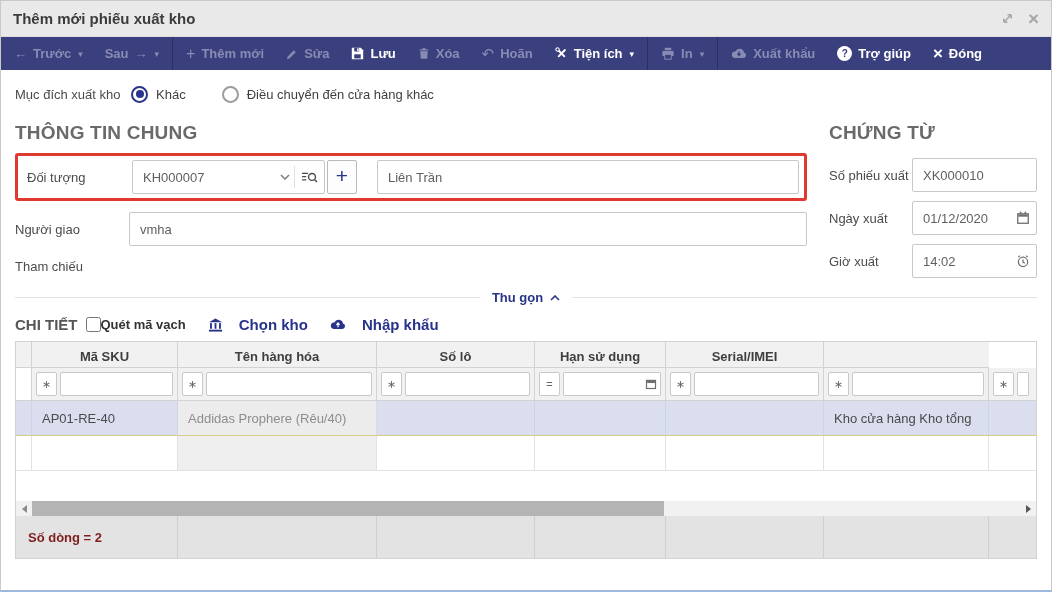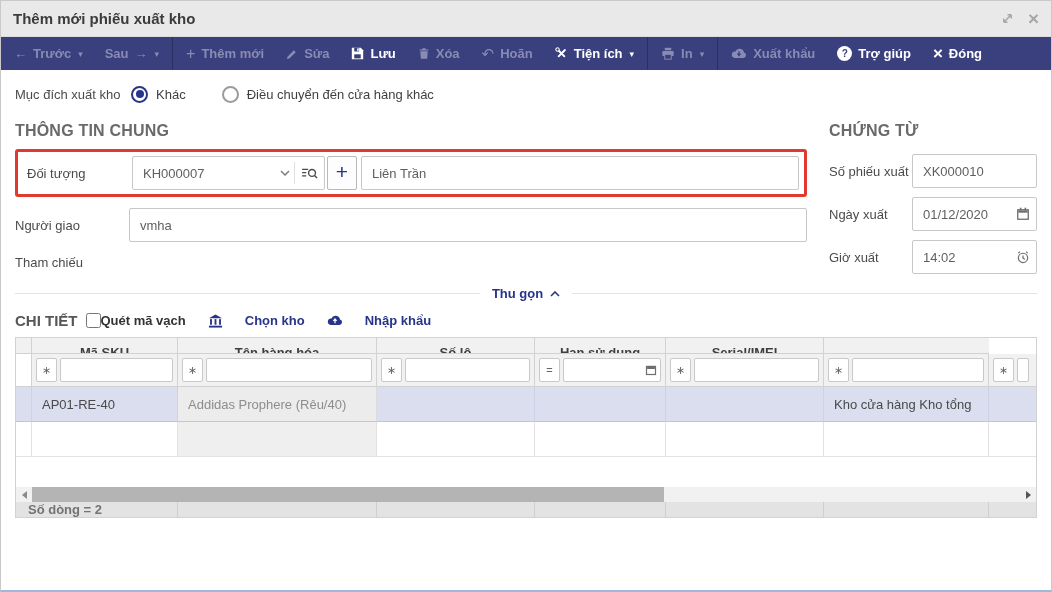--- a/index.html
+++ b/index.html
@@ -52,21 +52,21 @@
   .purpose-row .plabel { width: 116px; }
   .radio-opt { display: flex; align-items: center; gap: 8px; margin-right: 36px; cursor: pointer; color:#3f3f3f; }
   .radio { width: 17px; height: 17px; border-radius: 50%; border: 2px solid #9b9b9b; position: relative; flex: 0 0 17px; }
   .radio.selected { border-color: #28348a; }
   .radio.selected::after { content: ""; position: absolute; inset: 2.5px; border-radius: 50%; background: #28348a; }
 
   .cols { display: flex; margin-top: 16px; }
   .col-left { width: 792px; flex: 0 0 792px; }
   .col-right { flex: 1; margin-left: 22px; }
 
-  .sect-title { font-size: 16px; font-weight: bold; color: #6a6a6a; letter-spacing: .2px; }
+  .sect-title { font-size: 19px; font-weight: bold; color: #6a6a6a; letter-spacing: .2px; }
 
   .fld-row { display: flex; align-items: center; margin-top: 11px; }
   .fld-label { width: 114px; flex: 0 0 114px; font-size: 13px; color: #4b4b4b; }
   .tinput {
     height: 34px; border: 1px solid #c8c8c8; border-radius: 2px; background: #fff;
     font-size: 13px; color: #5f5f5f; padding: 0 10px; width: 100%;
     font-family: "Liberation Sans", "DejaVu Sans", sans-serif; outline: none;
   }
   .highlight-box {
     border: 3px solid #e0392f; border-radius: 3px;
@@ -80,47 +80,47 @@
   }
   .combo .cval { flex: 1; padding: 0 10px; font-size: 13px; color: #5f5f5f; }
   .combo .cchev { padding: 0 4px; display: flex; align-items: center; }
   .combo .csep { width: 1px; height: 22px; background: #e0e0e0; }
   .combo .csearch { padding: 0 6px; display: flex; align-items: center; }
   .plus-btn {
     width: 30px; height: 34px; flex: 0 0 30px; margin-left: 2px;
     border: 1px solid #b9b9b9; border-radius: 2px; background: #fdfdfd;
     color: #28348a; font-size: 21px; font-weight: 400; line-height: 30px; text-align: center; cursor: pointer;
   }
-  .name-input { flex: 1; margin-left: 4px; }
+  .name-input { flex: 1; margin-left: 20px; }
 
   .rfld-row { display: flex; align-items: center; margin-top: 9px; }
   .rfld-row .rlabel { flex: 1; font-size: 13px; color: #4b4b4b; }
   .rwrap { position: relative; width: 125px; flex: 0 0 125px; }
   .rwrap .tinput { height: 34px; padding-right: 8px; }
   .rwrap.has-icon .tinput { padding-right: 28px; }
   .rwrap .in-icon { position: absolute; right: 7px; top: 50%; transform: translateY(-50%); display: flex; }
 
   .collapse-row { display: flex; align-items: center; margin-top: 12px; }
   .collapse-row .hr { flex: 1; height: 1px; background: #e3e3e3; }
   .collapse-link { display: flex; align-items: center; gap: 7px; padding: 0 12px;
     color: #28348a; font-size: 13px; font-weight: bold; cursor: pointer; }
 
   .detail-head { display: flex; align-items: center; margin-top: 11px; }
   .detail-title { font-size: 15px; font-weight: bold; color: #565656; margin-right: 8px; }
   .detail-hint { font-size: 13px; font-style: italic; color: #9e9e9e; flex: 1; }
   .detail-actions { display: flex; align-items: center; gap: 22px; }
   .chk-wrap { display: flex; align-items: center; font-size: 13px; color: #333; font-weight: 600; cursor: pointer; }
   .chk-wrap input { width: 15px; height: 15px; }
-  .link-act { display: flex; align-items: center; gap: 22px; color: #28348a; font-size: 13px; font-weight: bold; cursor: pointer; }
+  .link-act { display: flex; align-items: center; gap: 16px; color: #28348a; font-size: 15px; font-weight: bold; cursor: pointer; }
 
   
   .grid-wrap { margin-top: 8px; border: 1px solid #d2d2d2; border-bottom: none; }
   .grid-row { display: grid; grid-template-columns: 16px 146px 199px 158px 131px 158px 165px 1fr; }
   .gh-cell {
-    height: 16px; line-height: 30px; text-align: center; font-size: 13px; font-weight: bold; color: #3e3e3e;
+    height: 26px; line-height: 30px; text-align: center; font-size: 13px; font-weight: bold; color: #3e3e3e;
     background: #f1f1f1; border-right: 1px solid #d2d2d2; border-bottom: 1px solid #d2d2d2;
     overflow: hidden; white-space: nowrap;
   }
   .gh-cell:last-child { border-right: none; }
   .gf-cell {
     height: 33px; background: #f1f1f1; border-right: 1px solid #d2d2d2; border-bottom: 1px solid #d2d2d2;
     display: flex; align-items: center; padding: 0 4px; gap: 3px; overflow: hidden;
   }
   .gf-cell:last-child { border-right: none; }
   .op-box {
@@ -150,22 +150,22 @@
     border-left: 1px solid #d2d2d2; border-right: 1px solid #d2d2d2;
   }
   .sb-btn { width: 16px; flex: 0 0 16px; display: flex; align-items: center; justify-content: center; background:#f1f1f1; cursor: pointer; }
   .tri-l { width: 0; height: 0; border-top: 4px solid transparent; border-bottom: 4px solid transparent; border-right: 5px solid #8a8a8a; }
   .tri-r { width: 0; height: 0; border-top: 4px solid transparent; border-bottom: 4px solid transparent; border-left: 5px solid #555; }
   .sb-thumb { width: 632px; flex: 0 0 632px; background: #b4b4b4; cursor: pointer; }
   .sb-track { flex: 1; }
 
   .grid-footer { border-left: 1px solid #d2d2d2; border-right: 1px solid #d2d2d2; border-bottom: 1px solid #d2d2d2; }
   .gt-cell {
-    height: 15px; background: #e3e3e3; border-right: 1px solid #cfcfcf;
-    display: flex; align-items: center; padding: 0 12px; font-size: 13px; font-weight: bold; color: #737373;
+    height: 42px; background: #e3e3e3; border-right: 1px solid #cfcfcf;
+    display: flex; align-items: center; padding: 0 12px; font-size: 13px; font-weight: bold; color: #7f1d1d;
     white-space: nowrap; overflow: hidden;
   }
   .gt-cell:last-child { border-right: none; }
   .gt-first { grid-column: 1 / 3; }
 
   svg { display: block; }
 </style>
 </head>
 <body>
 

